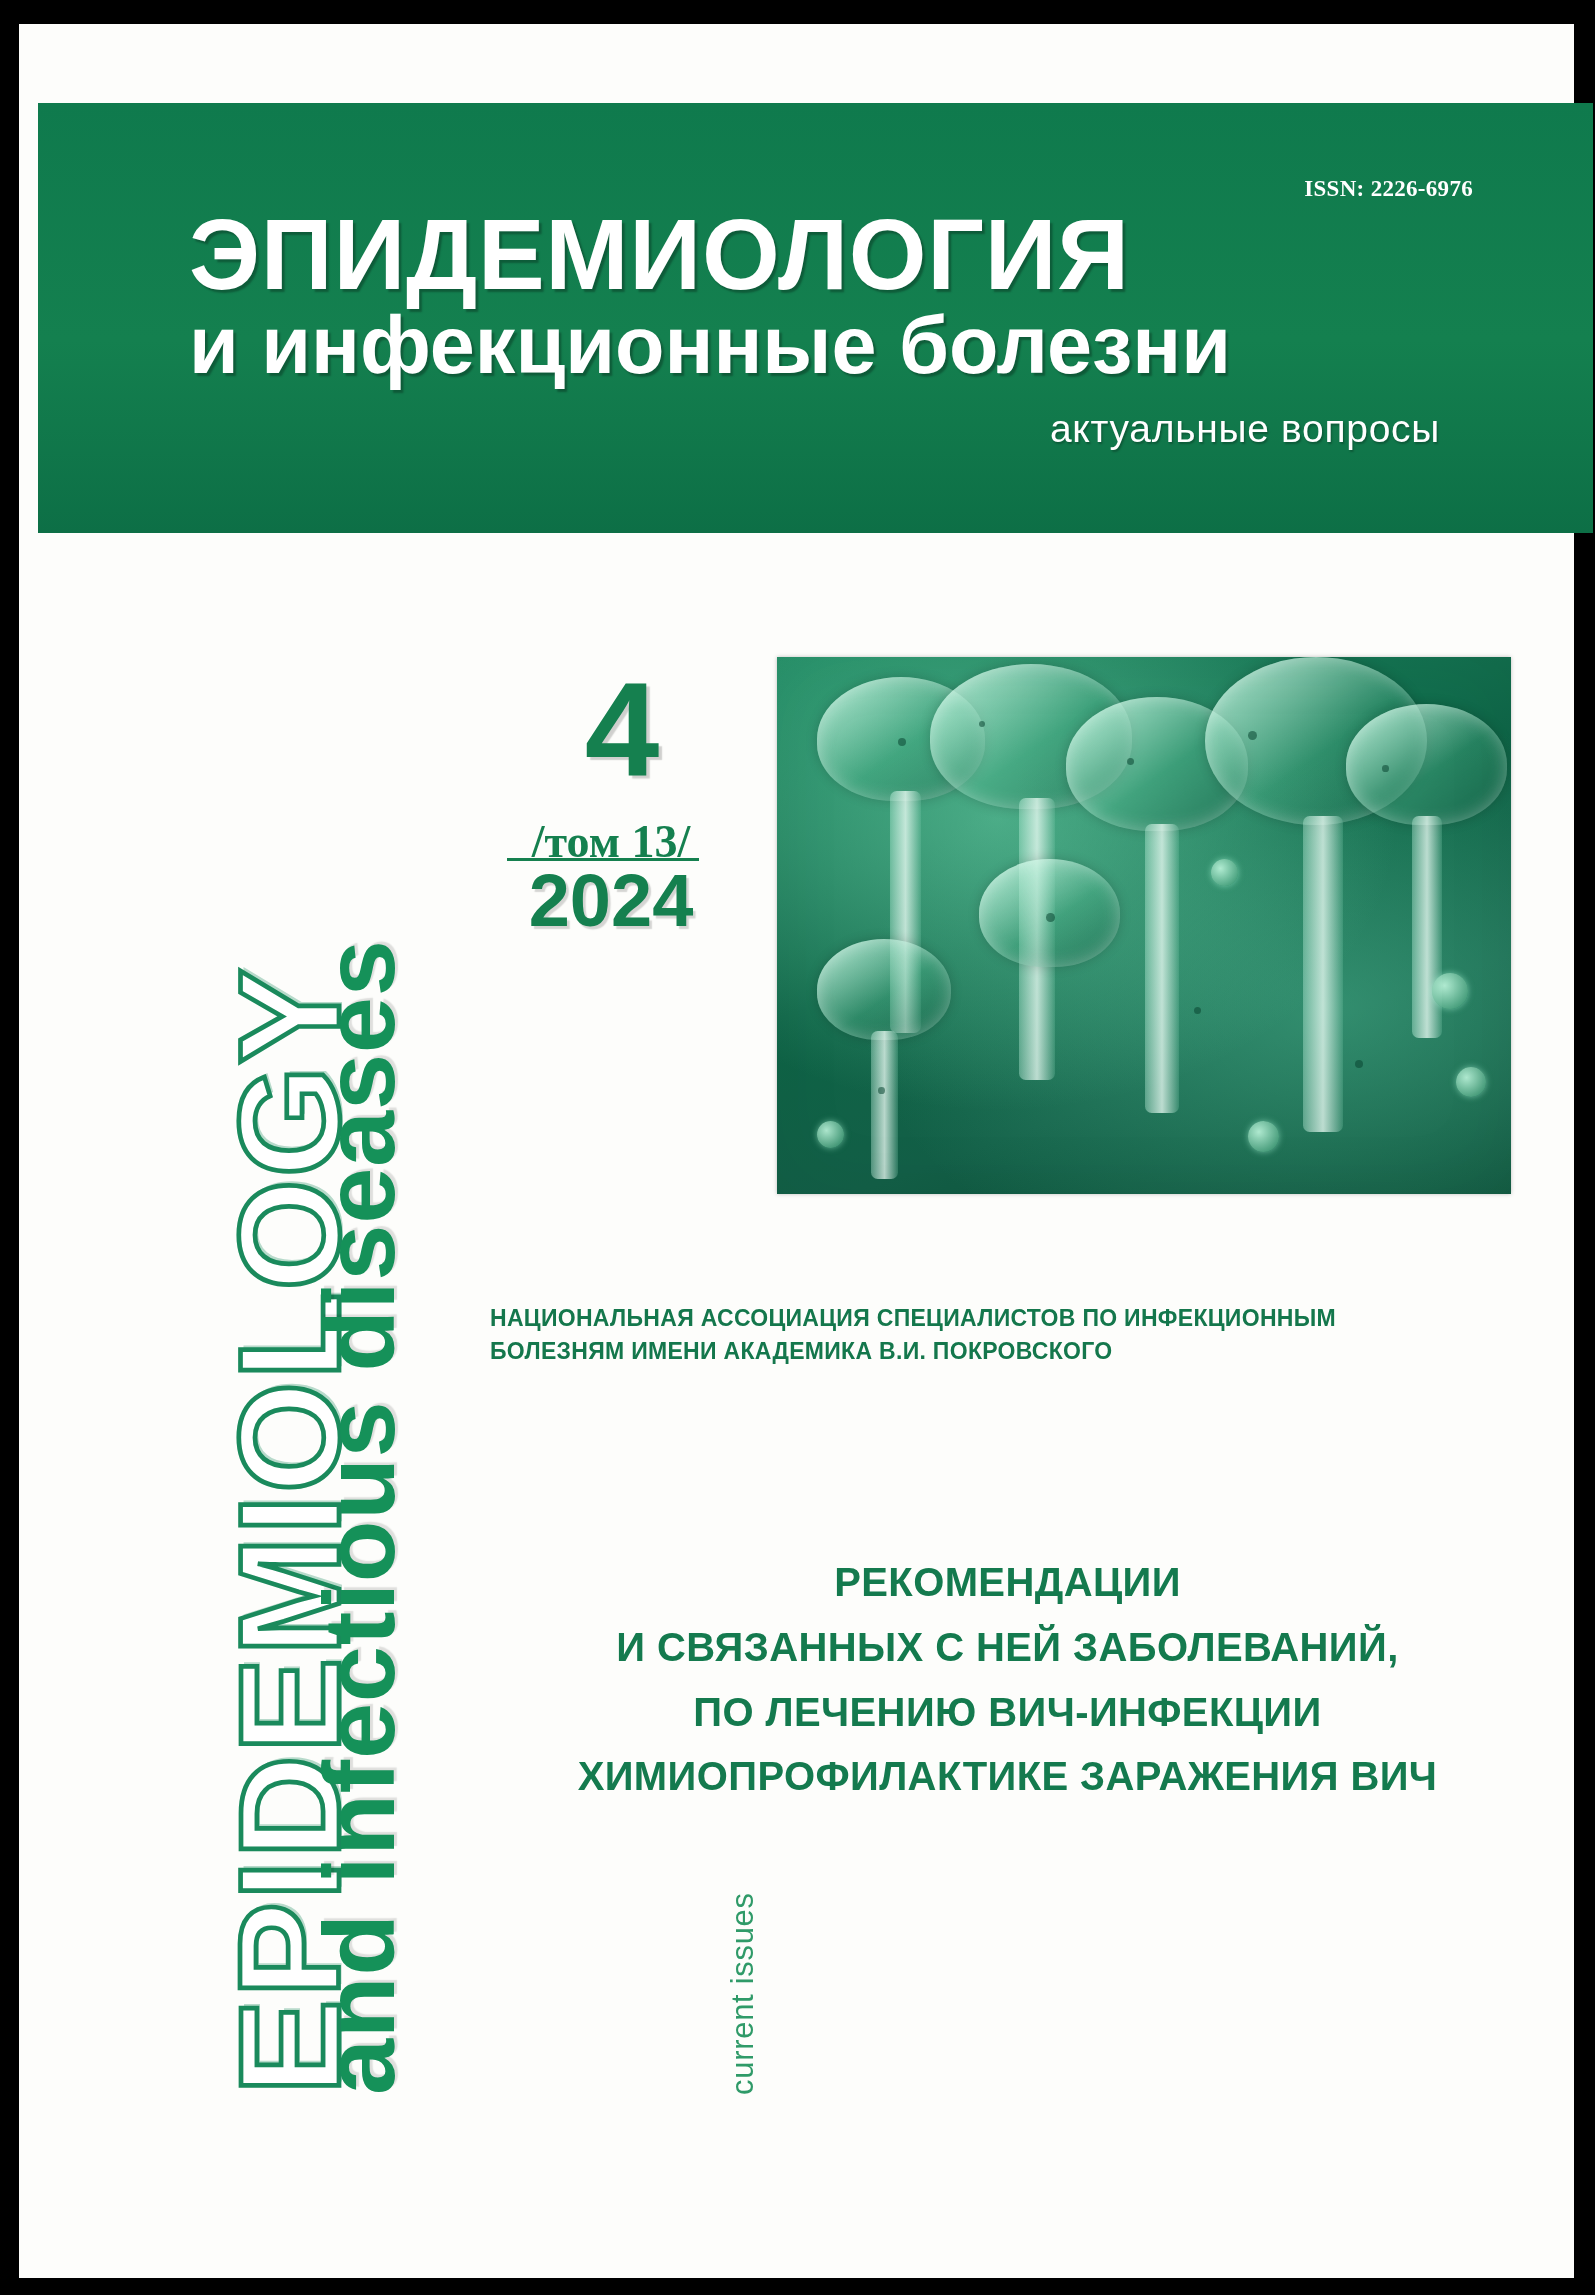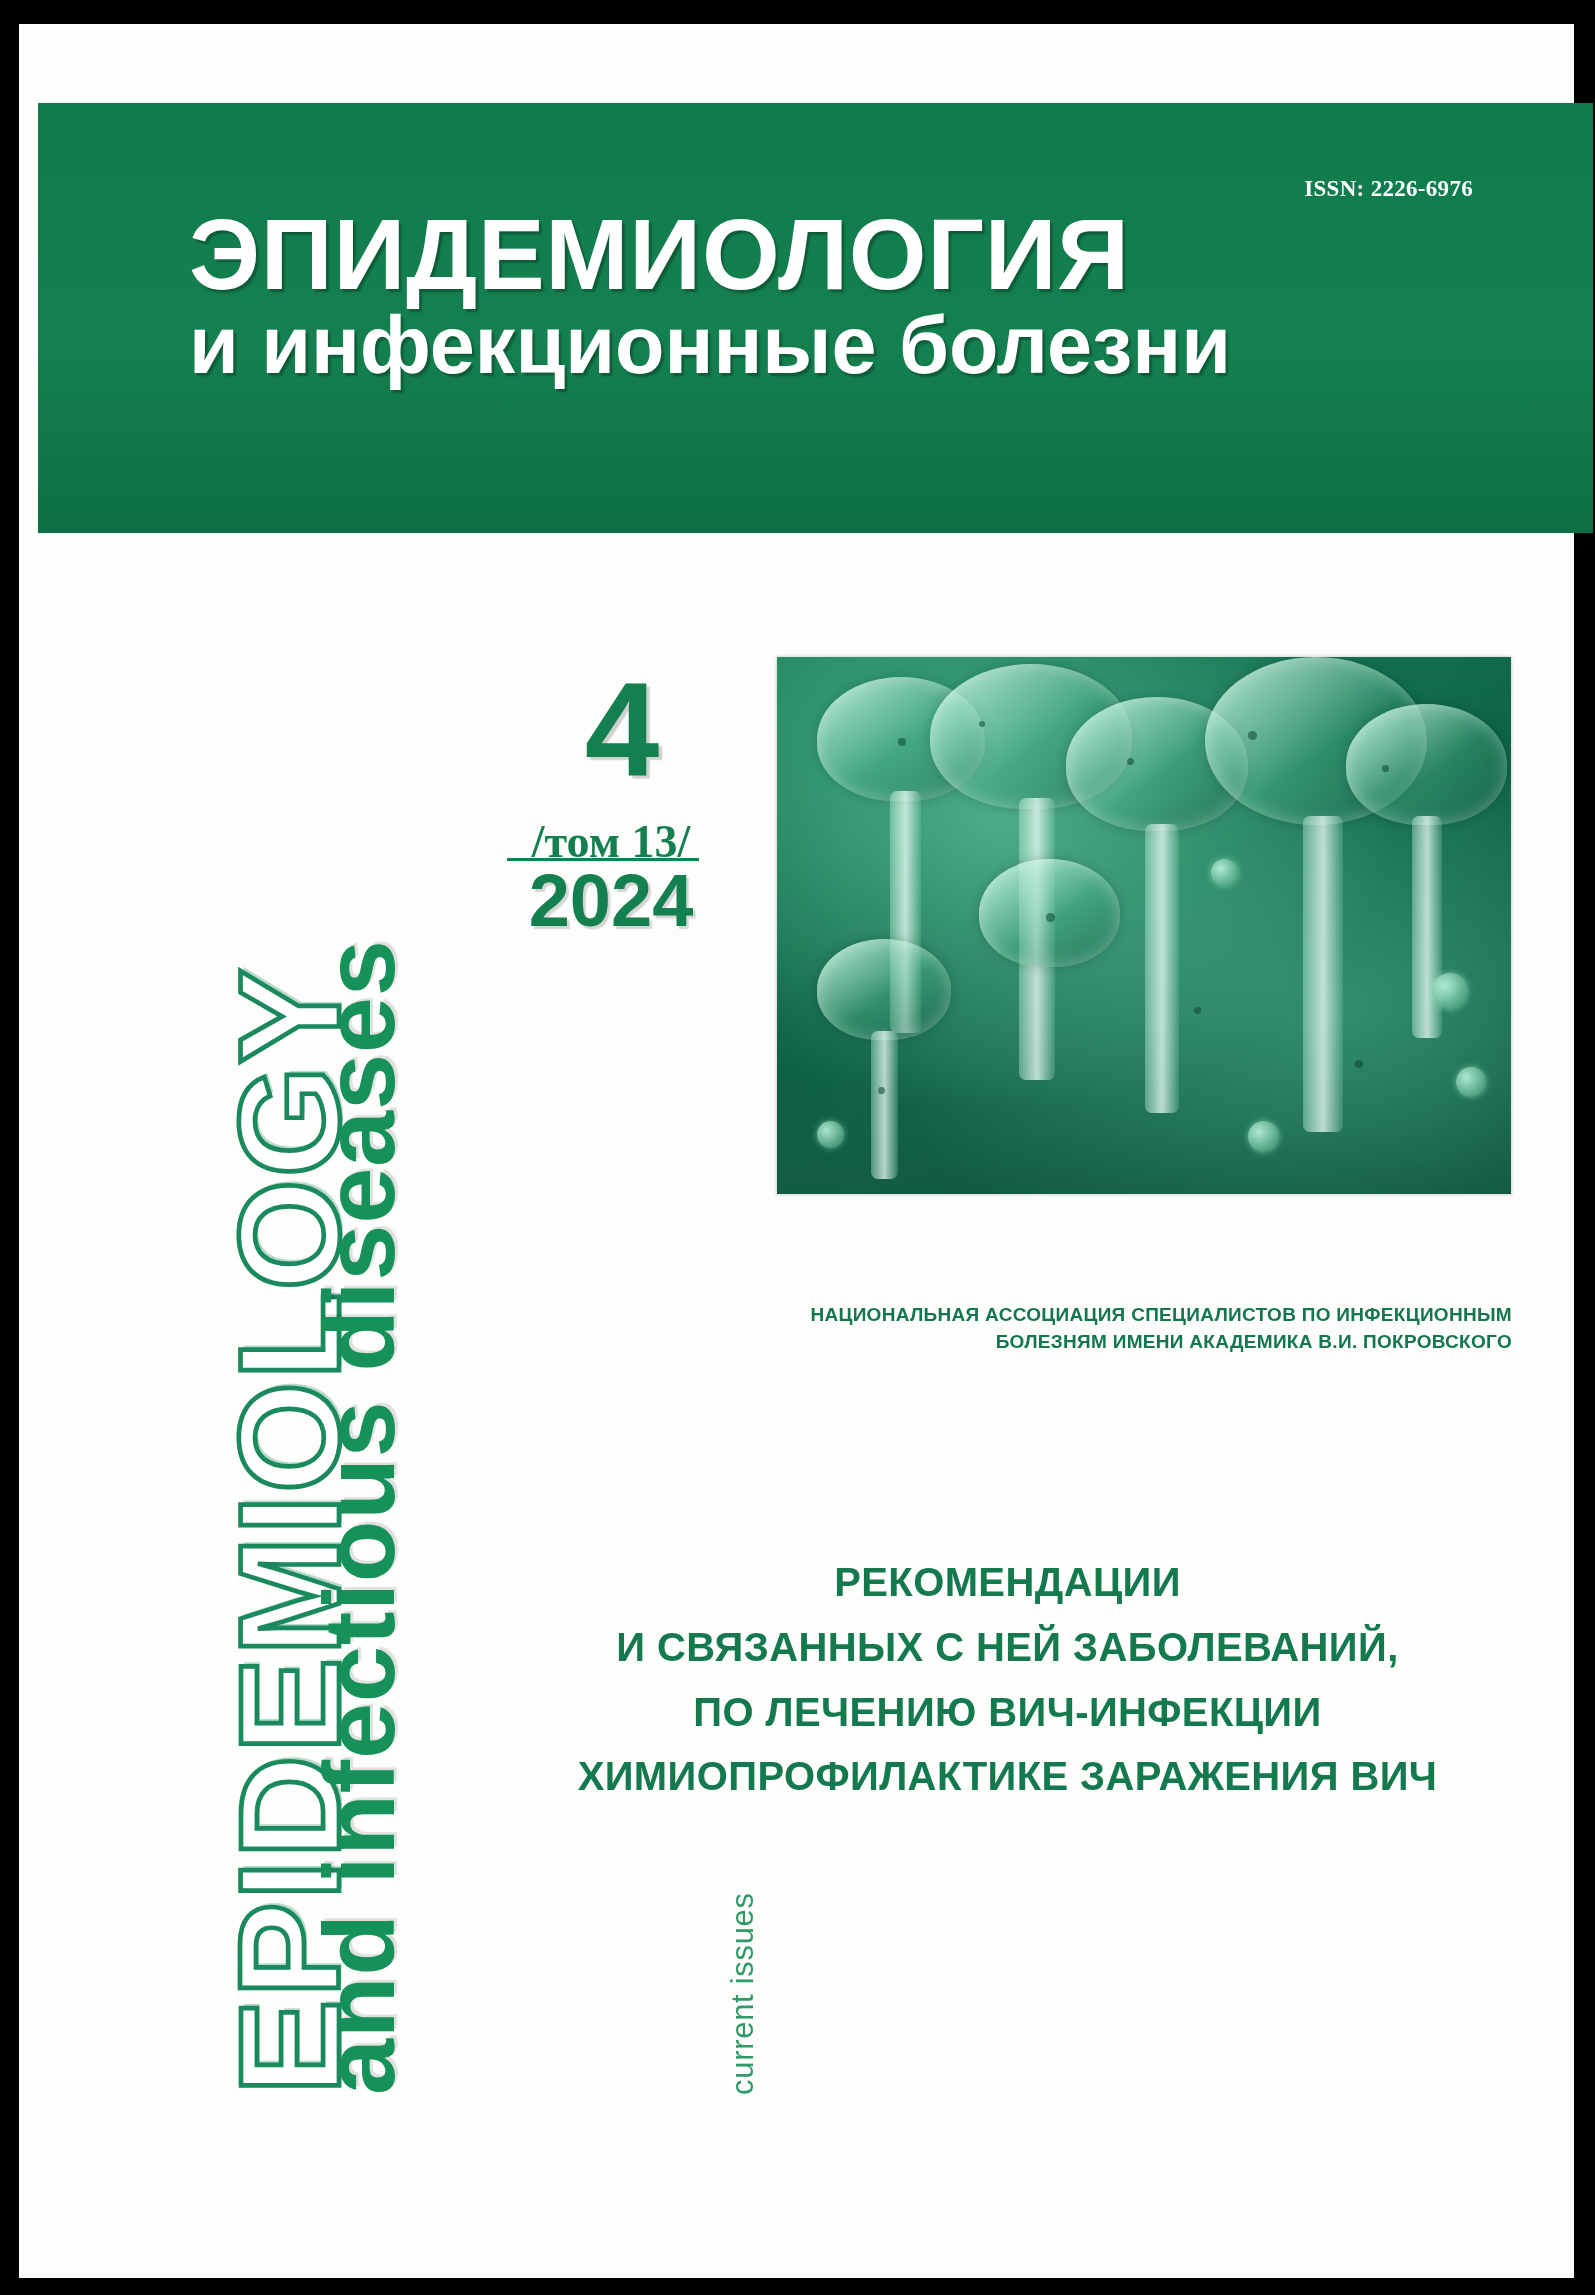--- a/index.html
+++ b/index.html
@@ -228,25 +228,25 @@
     background: radial-gradient(circle at 35% 35%, rgba(190,245,220,0.9), rgba(40,140,100,0.7));
     box-shadow: 0 0 6.7px rgba(180,255,225,0.5);
   }
 
   
   .assoc {
     position: absolute;
     left: 471px;
     top: 1278px;
     width: 1022px;
-    text-align: right;
+    text-align: left;
     color: #14774c;
     font-family: "Liberation Sans", sans-serif;
     font-weight: bold;
-    font-size: 19px;
+    font-size: 23px;
     line-height: 1.42;
     letter-spacing: 0.3px;
   }
 
   
   .rec {
     position: absolute;
     left: 471px;
     top: 1526px;
     width: 1035px;
@@ -271,20 +271,21 @@
 </head>
 <body>
 
 <div class="page">
   <div class="paper">
 
     <div class="header-band">
       <div class="issn">ISSN: 2226-6976</div>
       <div class="title-ru-1">ЭПИДЕМИОЛОГИЯ</div>
       <div class="title-ru-2">и инфекционные болезни</div>
+      <div class="title-ru-sub">актуальные вопросы</div>
     </div>
 
     <div class="vert-wrap">
       <div class="vert-base vert-epi">EPIDEMIOLOGY</div>
       <div class="vert-base vert-infect">and infectious diseases</div>
       <div class="vert-base vert-current">current issues</div>
     </div>
 
     <div class="issue-num">4</div>
     <div class="issue-vol">/том 13/</div>

